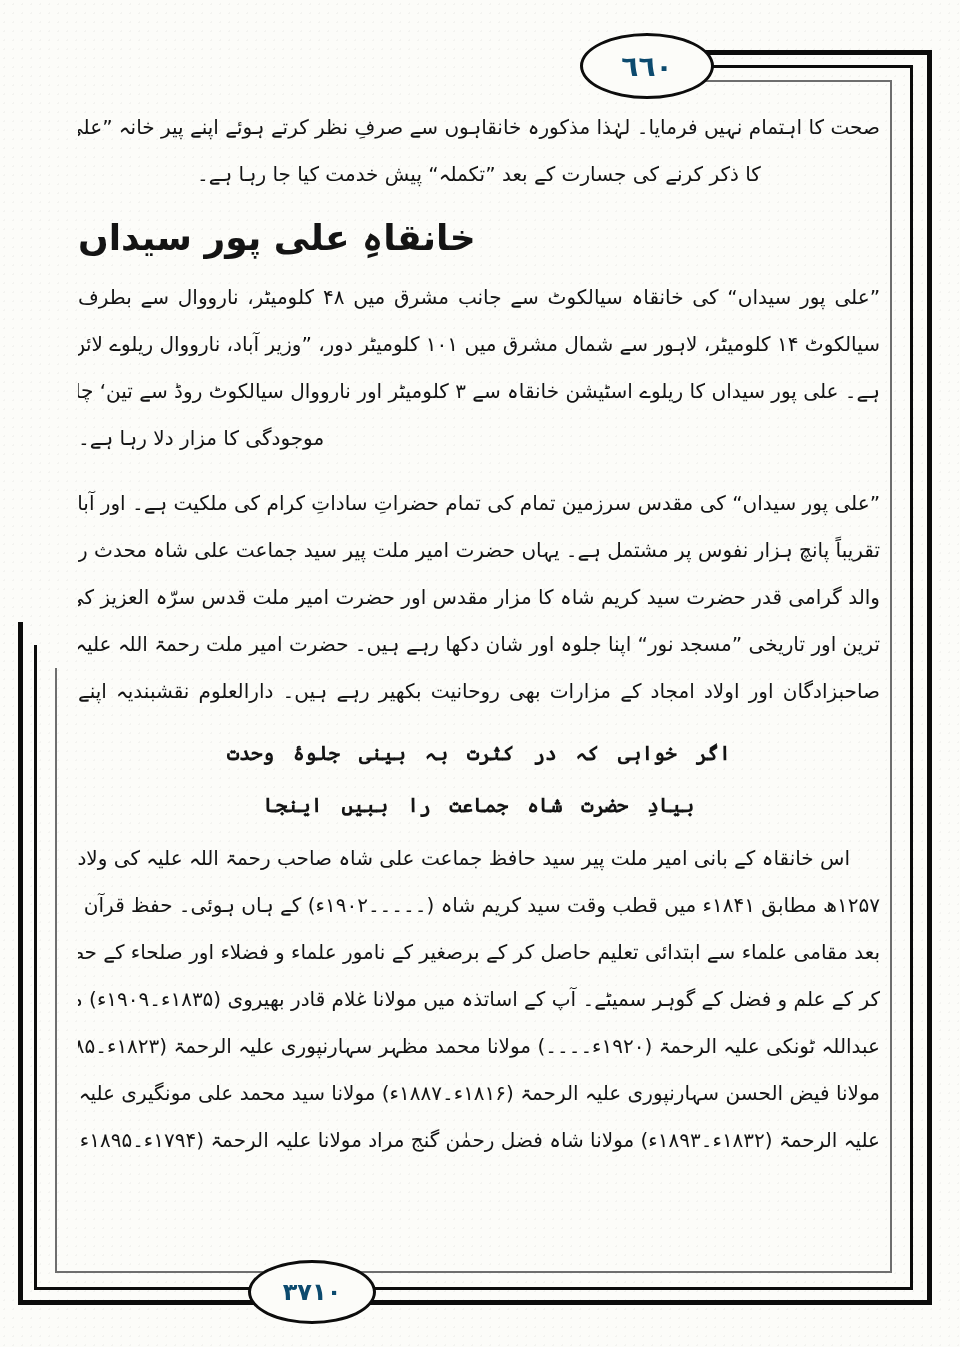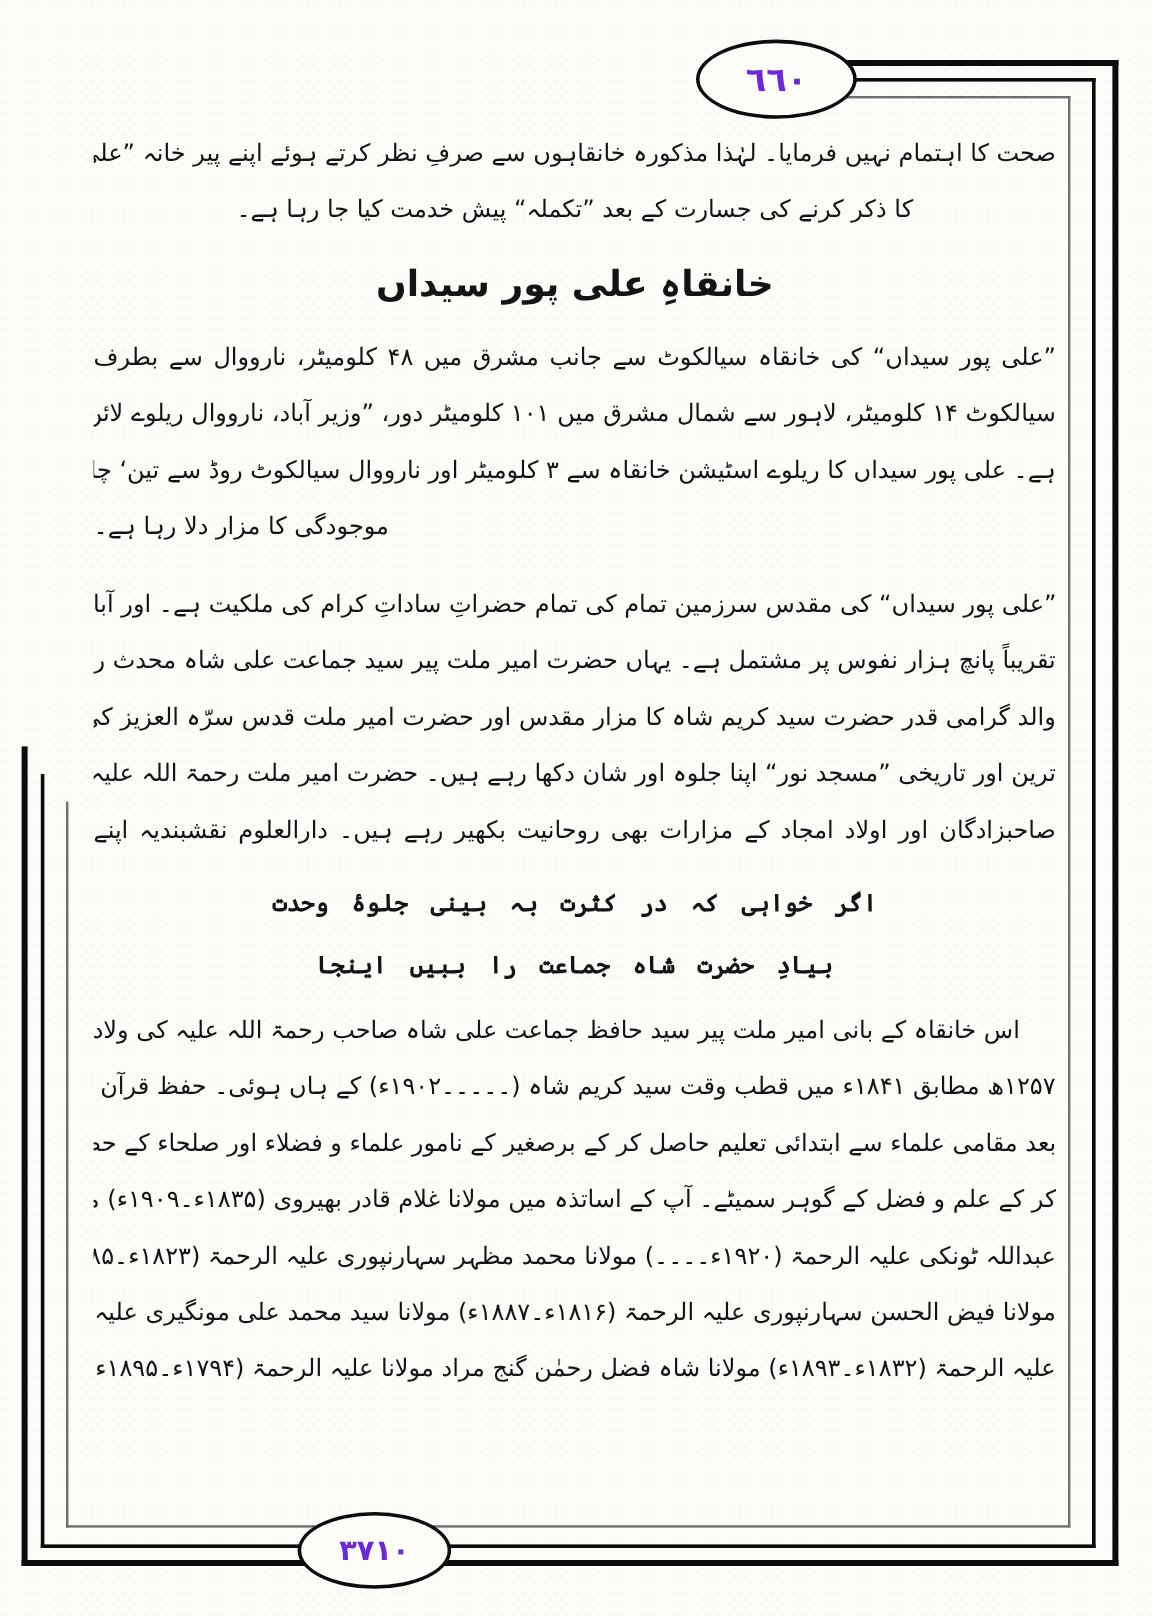--- a/index.html
+++ b/index.html
@@ -20,21 +20,21 @@
   }
   
   .b{position:absolute;background:#0c0c0c;z-index:1;}
   .b.light{background:#6e6e6e;}
   .badge{
     position:absolute;z-index:3;
     background:#fcfcf9;
     border:3px solid #0c0c0c;
     border-radius:50%;
     display:flex;align-items:center;justify-content:center;
-    font-weight:bold;color:#6d28d9;
+    font-weight:bold;color:#0c4a6e;
   }
   .badge.top{left:580px;top:33px;width:128px;height:60px;font-size:28px;}
   .badge.bottom{left:248px;top:1260px;width:122px;height:58px;font-size:24px;}
   
   .content{
     position:absolute;z-index:2;
     left:78px;top:104px;width:802px;
     font-size:20px;
     line-height:47px;
   }
@@ -42,22 +42,22 @@
     height:47px;line-height:47px;
     white-space:nowrap;overflow:hidden;
     text-align:justify;text-align-last:justify;
   }
   .line.c{text-align:center;text-align-last:center;}
   .line.l{text-align:left;text-align-last:left;}
   .line.indent{padding-right:30px;}
   .heading{
     height:56px;line-height:56px;
     margin-top:12px;
-    font-size:30px;font-weight:bold;
-    text-align:center;white-space:nowrap;
+    font-size:36px;font-weight:bold;
+    text-align:left;white-space:nowrap;
   }
   .para{margin:0;}
   .para2{margin-top:8px;}
   .para3{margin-top:18px;}
   .couplet{margin-top:12px;font-family:Liberation Serif, serif;}
   .couplet .line{
     height:52px;line-height:52px;
     text-align:center;text-align-last:center;
     word-spacing:14px;font-weight:bold;
   }

